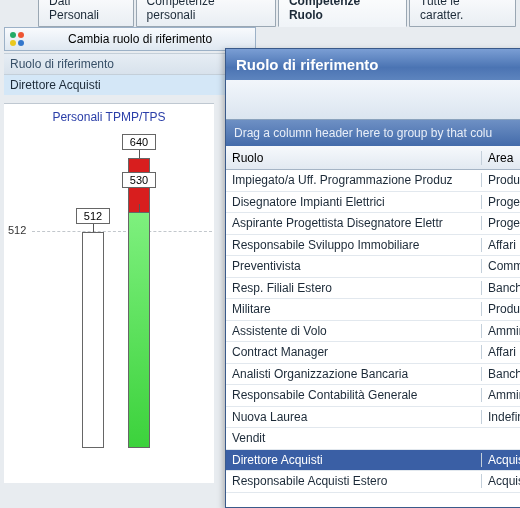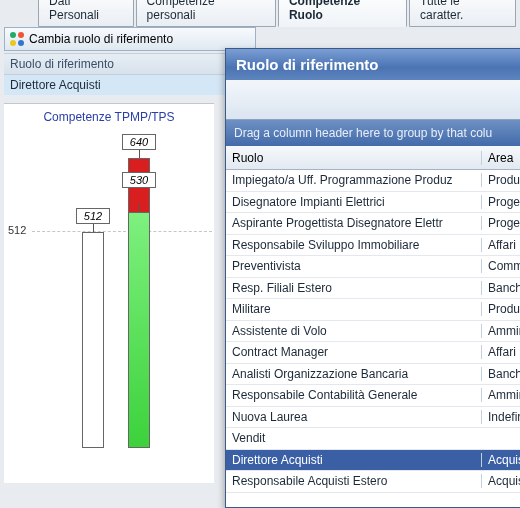--- a/index.html
+++ b/index.html
@@ -40,20 +40,21 @@
   }
   .toolbar {
     border: 1px solid #9cb1c7;
     background: linear-gradient(#f8fafd,#dfe8f1);
     margin: 1px 4px 2px 4px;
     height: 24px;
     display: flex;
     align-items: center;
     padding: 0 4px;
     width: 252px;
+    gap: 39px;
   }
   .toolbar .icon { width:16px;height:16px;margin-right:4px; }
   .section-header {
     background: linear-gradient(#e6edf4,#d8e2ec);
     border-top:1px solid #c4cfd9;
     border-bottom:1px solid #c4cfd9;
     padding: 3px 6px;
     color:#385068;
     margin: 0 4px;
     width: 252px;
@@ -102,21 +103,20 @@
     border:1px solid #666;
   }
   .bar-label {
     position:absolute;
     width:34px;
     text-align:center;
     font-size:11px;
     border:1px solid #666;
     background:#fff;
     padding:1px 0;
-    font-style:italic;
   }
   .bar-tick { position:absolute;width:1px;background:#555; }
 
   .popup {
     position:absolute;
     left:225px; top:48px;
     width:300px; height:460px;
     border:1px solid #3a5a8a;
     background:#fff;
     box-shadow: -2px 2px 6px rgba(0,0,0,0.25);
@@ -182,21 +182,21 @@
         <circle cx="12" cy="12" r="3" fill="#37c"></circle>
       </svg>
   </span>
   <span>Cambia ruolo di riferimento</span>
 </div>
 
 <div class="section-header">Ruolo di riferimento</div>
 <div class="selected-role">Direttore Acquisti</div>
 
 <div class="chart-zone">
-  <div class="chart-title">Competenze TPMP/TPS</div>
+  <div class="chart-title">Personali TPMP/TPS</div>
   <div class="chart-body">
     <span class="ylabel" style="top:96px">512</span>
     <div class="grid-dash" style="top:103px"></div>
 
     <div class="bar-label" style="left:72px;top:80px">512</div>
     <div class="bar-tick" style="left:89px;top:96px;height:8px"></div>
     <div class="bar" style="left:78px;height:216px;background:#fff"></div>
 
     <div class="bar-label" style="left:118px;top:6px">640</div>
     <div class="bar-tick" style="left:135px;top:22px;height:8px"></div>

